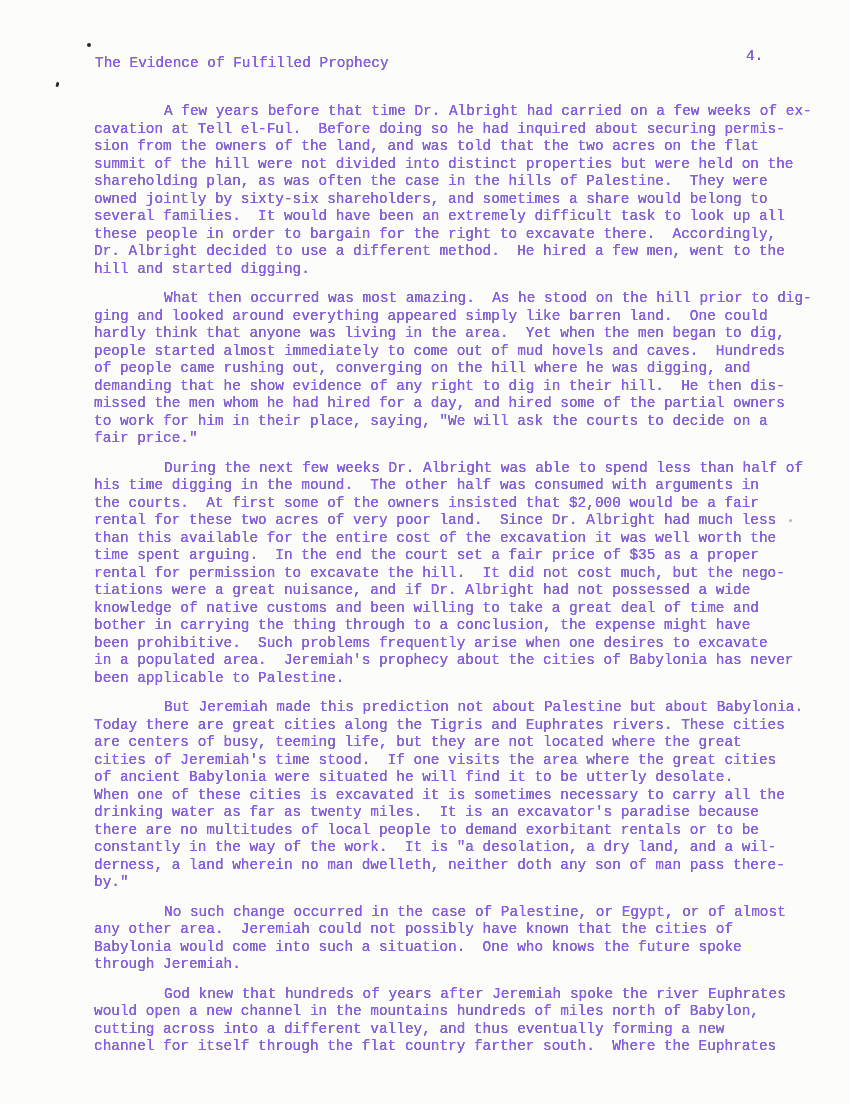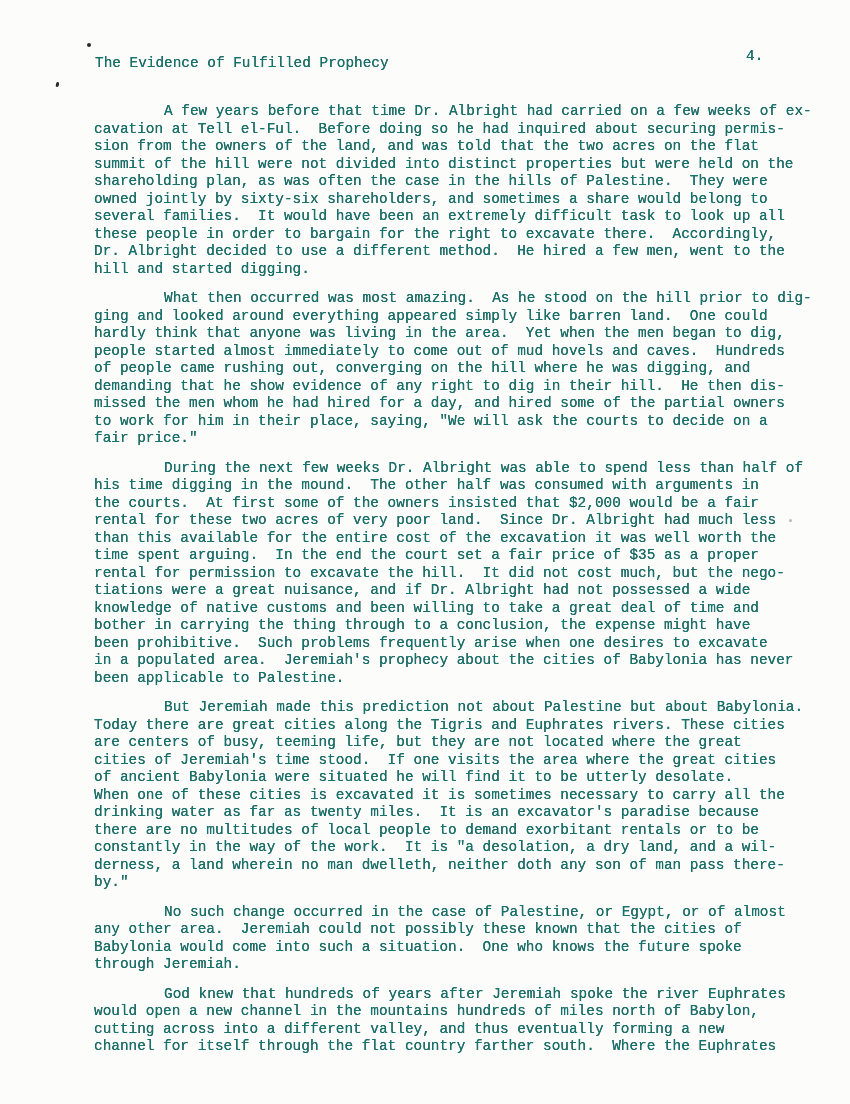--- a/index.html
+++ b/index.html
@@ -6,21 +6,21 @@
   body {
     width: 850px; height: 1104px;
     background: #e9e9e9;
     font-family: "Liberation Mono", "DejaVu Sans Mono", monospace;
   }
   .page {
     position: relative;
     width: 850px; height: 1104px;
     background: #fcfcfb;
     overflow: hidden;
-    color: #0f766e;
+    color: #8b5cf6;
   }
   .typewriter {
     font-size: 14.4px;
     line-height: 17.5px;
     letter-spacing: 0px;
     text-shadow: 0 0 0.6px rgba(25,25,25,0.8);
   }
   .header-title {
     position: absolute;
     left: 95px; top: 55px;
@@ -99,21 +99,21 @@
 are centers of busy, teeming life, but they are not located where the great
 cities of Jeremiah's time stood.  If one visits the area where the great cities
 of ancient Babylonia were situated he will find it to be utterly desolate.
 When one of these cities is excavated it is sometimes necessary to carry all the
 drinking water as far as twenty miles.  It is an excavator's paradise because
 there are no multitudes of local people to demand exorbitant rentals or to be
 constantly in the way of the work.  It is "a desolation, a dry land, and a wil-
 derness, a land wherein no man dwelleth, neither doth any son of man pass there-
 by."</p>
     <p class="para">No such change occurred in the case of Palestine, or Egypt, or of almost
-any other area.  Jeremiah could not possibly these known that the cities of
+any other area.  Jeremiah could not possibly have known that the cities of
 Babylonia would come into such a situation.  One who knows the future spoke
 through Jeremiah.</p>
     <p class="para">God knew that hundreds of years after Jeremiah spoke the river Euphrates
 would open a new channel in the mountains hundreds of miles north of Babylon,
 cutting across into a different valley, and thus eventually forming a new
 channel for itself through the flat country farther south.  Where the Euphrates</p>
   </div>
 
 </div>
 

